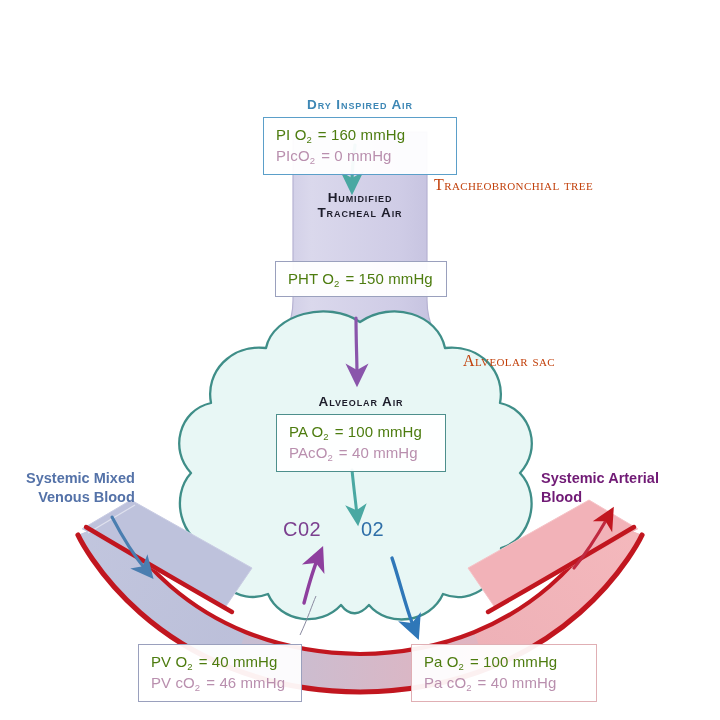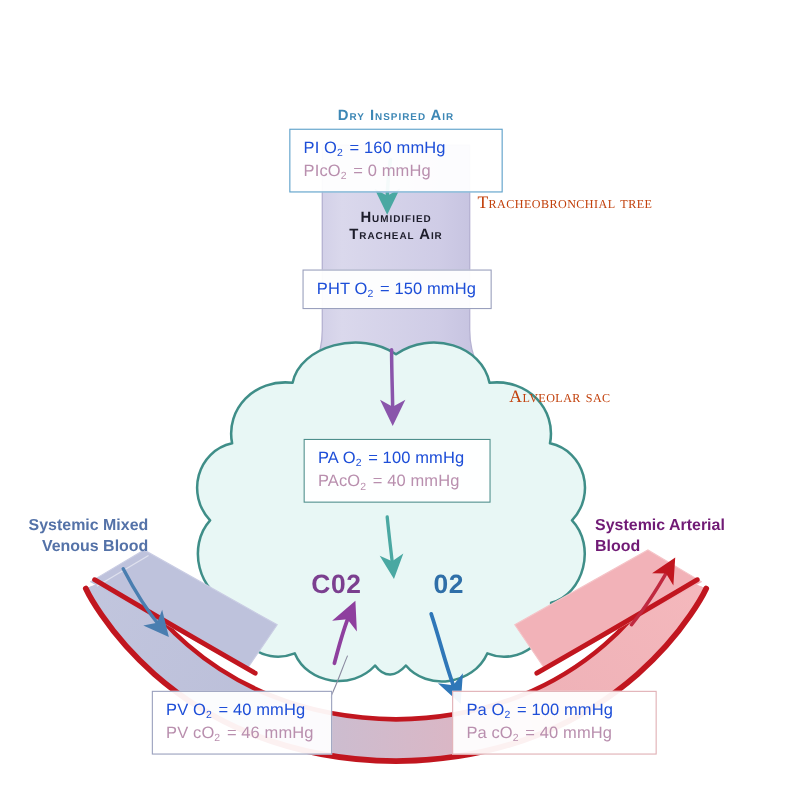--- a/index.html
+++ b/index.html
@@ -76,57 +76,58 @@
   }
 
   
   .vbox {
     background: rgba(255,255,255,.94);
     border: 1.3px solid;
     padding: 6px 12px 7px 12px;
     box-sizing: border-box;
     line-height: 1.42;
     white-space: nowrap;
+    margin-top: 16px;
   }
   .vbox .row {
     font-size: 15px;
     font-weight: 500;
     letter-spacing: .1px;
   }
   .vbox .row sub {
     font-size: 9.5px;
     vertical-align: baseline;
     position: relative;
     top: 3px;
     padding-right: 2px;
   }
   .vbox .row .eq { padding-left: 4px; }
 
-  .o2txt  { color: #1d4ed8; }
+  .o2txt  { color: #4d7c0f; }
   .co2txt { color: #b98fae; }
 
   .vbox.blueborder  { border-color: #5b9fc9; }
   .vbox.grayborder  { border-color: #9aa0bd; }
   .vbox.tealborder  { border-color: #4d8f8c; }
   .vbox.pinkborder  { border-color: #e0afb4; }
 
   
   .bloodlabel {
     font-size: 14.5px;
     font-weight: bold;
     line-height: 1.3;
     white-space: nowrap;
   }
   .bloodlabel.venous  { color: #5472a8; text-align: left; }
   .bloodlabel.arterial{ color: #701a75; text-align: left; }
 
   
   .gaslabel {
-    font-size: 24px;
-    font-weight: 700;
+    font-size: 20px;
+    font-weight: 400;
     letter-spacing: .5px;
   }
   .gaslabel.co2 { color: #7b3f8f; }
   .gaslabel.o2  { color: #2f6fa8; }
 </style>
 </head>
 <body>
 
 <div id="stage">
 
@@ -291,32 +292,33 @@
 
     <div class="abs vbox grayborder" style="left:275px; top:245px; width:172px;">
       <div class="row o2txt">
         <span>PHT O</span><sub>2</sub><span class="eq">= 150 mmHg</span>
       </div>
     </div>
 
     <div class="abs annot" style="left:463px; top:352px;">Alveolar sac</div>
 
     <div class="abs" style="left:276px; top:394px; width:170px;">
+      <div class="caption dark">Alveolar Air</div>
       <div class="vbox tealborder" style="margin-top:5px;">
         <div class="row o2txt">
           <span>PA O</span><sub>2</sub><span class="eq">= 100 mmHg</span>
         </div>
         <div class="row co2txt">
           <span>PAcO</span><sub>2</sub><span class="eq">= 40 mmHg</span>
         </div>
       </div>
     </div>
 
     <div class="abs gaslabel co2" style="left:283px; top:518px;">C02</div>
-    <div class="abs gaslabel o2" style="left:394px; top:518px;">02</div>
+    <div class="abs gaslabel o2" style="left:361px; top:518px;">02</div>
 
     <div class="abs bloodlabel venous" style="left:26px; top:469px;text-align:right;">
       <div>Systemic Mixed</div>
       <div>Venous Blood</div>
     </div>
 
     <div class="abs bloodlabel arterial" style="left:541px; top:469px;">
       <div>Systemic Arterial</div>
       <div>Blood</div>
     </div>

